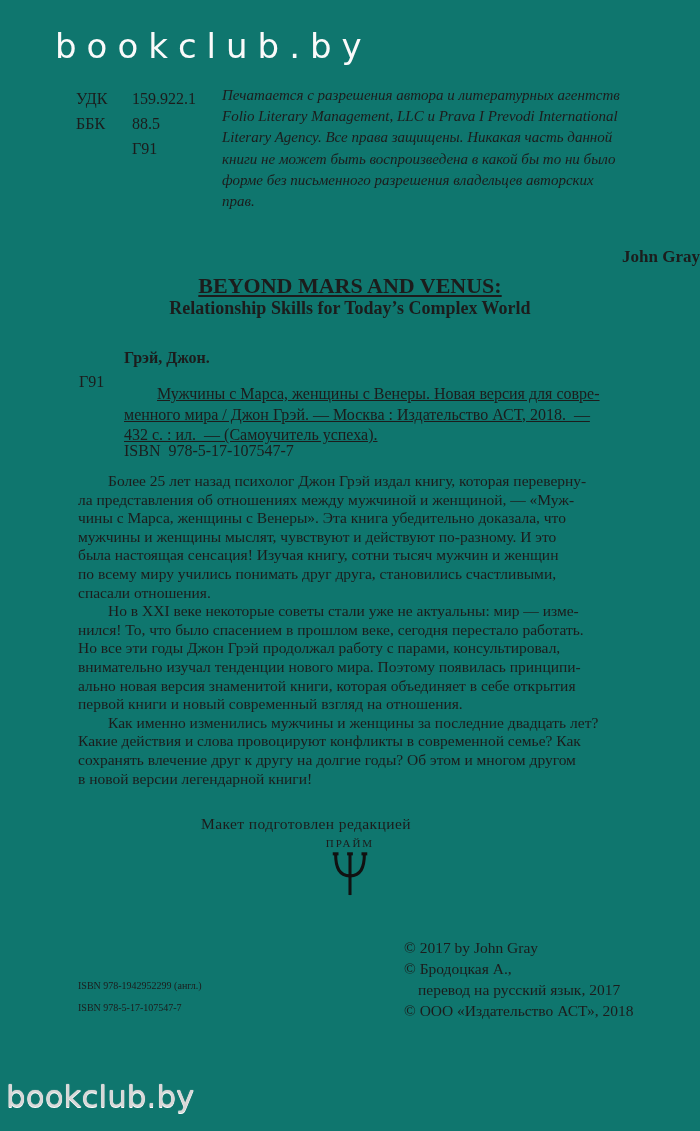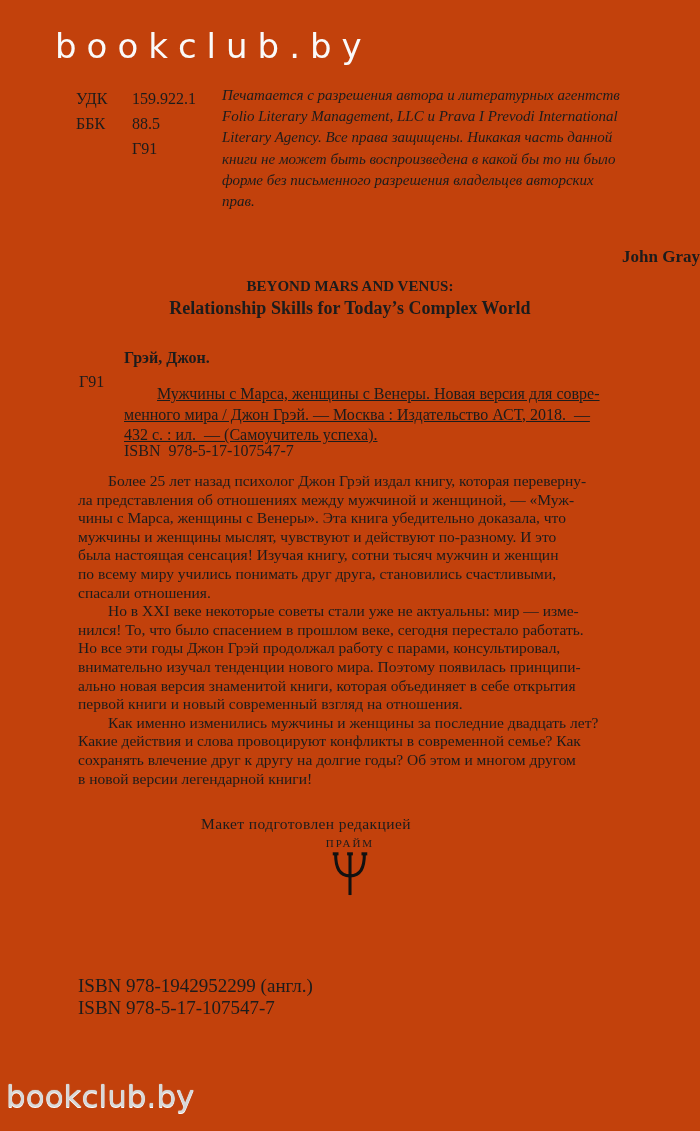--- a/index.html
+++ b/index.html
@@ -1,19 +1,19 @@
 <!DOCTYPE html>
 <html><head>
 <meta charset="utf-8">
 <style>
   html,body{margin:0;padding:0;background:#ffffff;}
   .page{
     position:relative;
     width:700px;height:1131px;
-    background:#c2410c;
+    background:#0f766e;
     font-family:"Liberation Serif","DejaVu Serif",serif;
     color:#1c1c1c;
     overflow:hidden;
   }
   .preline{white-space:pre-line;}
 
   
   .top-watermark{
     position:absolute;left:55px;top:26px;
     font-family:"DejaVu Sans",sans-serif;
@@ -30,21 +30,21 @@
 
   
   .rights{
     position:absolute;left:222px;top:85px;width:400px;
     font-style:italic;font-size:15px;line-height:21.2px;
   }
 
   
   .title-block{position:absolute;left:0;top:246px;width:700px;text-align:center;}
   .title-block .author{font-weight:bold;font-size:17px;line-height:22px;margin-bottom:7px;text-align:right;}
-  .title-block .title{font-weight:bold;font-size:15px;line-height:22px;}
+  .title-block .title{font-weight:bold;font-size:22px;line-height:22px;text-decoration:underline;}
   .title-block .subtitle{font-weight:bold;font-size:18px;line-height:22px;}
 
   
   .card-heading{position:absolute;left:124px;top:349px;font-weight:bold;font-size:16px;}
   .card-index{position:absolute;left:79px;top:373px;font-size:16px;}
   .card-desc{
     position:absolute;left:124px;top:384px;width:510px;
     font-size:16px;line-height:20.5px;text-indent:33px;text-decoration:underline;
   }
   .card-isbn{position:absolute;left:124px;top:442px;font-size:16px;}
@@ -52,21 +52,21 @@
   
   .annotation{position:absolute;left:78px;top:472px;width:552px;font-size:15.5px;line-height:18.6px;}
   .annotation p{margin:0;text-indent:30px;}
 
   
   .maket{position:absolute;left:0;top:815px;width:612px;text-align:center;font-size:15.5px;letter-spacing:0.4px;}
   .prime-text{position:absolute;left:0;top:837px;width:700px;text-align:center;font-size:11px;letter-spacing:2px;}
   .prime-icon{position:absolute;left:330px;top:850px;width:40px;height:46px;}
 
   
-  .footer-isbn{position:absolute;left:78px;top:975px;font-size:19px;line-height:22px;}
+  .footer-isbn{position:absolute;left:78px;top:975px;font-size:10px;line-height:22px;}
   .footer-copy{position:absolute;left:404px;top:937px;font-size:15.5px;line-height:21px;}
   .footer-copy .indent{padding-left:14px;}
 
   
   .bottom-watermark{
     position:absolute;left:6px;top:1078px;
     font-family:"DejaVu Sans",sans-serif;
     font-size:31px;font-weight:500;
     color:#d8d8d8;
     text-shadow:0 1px 0 #ffffff, 0 0 1px #cfcfcf;
@@ -148,16 +148,22 @@
         <line x1="17" y1="4" x2="23" y2="4"></line>
       </g>
     </svg>
   </div>
 
   <div class="footer-isbn">
     <div>ISBN 978-1942952299 (англ.)</div>
     <div>ISBN 978-5-17-107547-7</div>
   </div>
 
+  <div class="footer-copy">
+    <div>© 2017 by John Gray</div>
+    <div>© Бродоцкая А.,</div>
+    <div class="indent">перевод на русский язык, 2017</div>
+    <div>© ООО «Издательство АСТ», 2018</div>
+  </div>
 
   <div class="bottom-watermark">bookclub.by</div>
 
 </div>
 
 </body></html>

